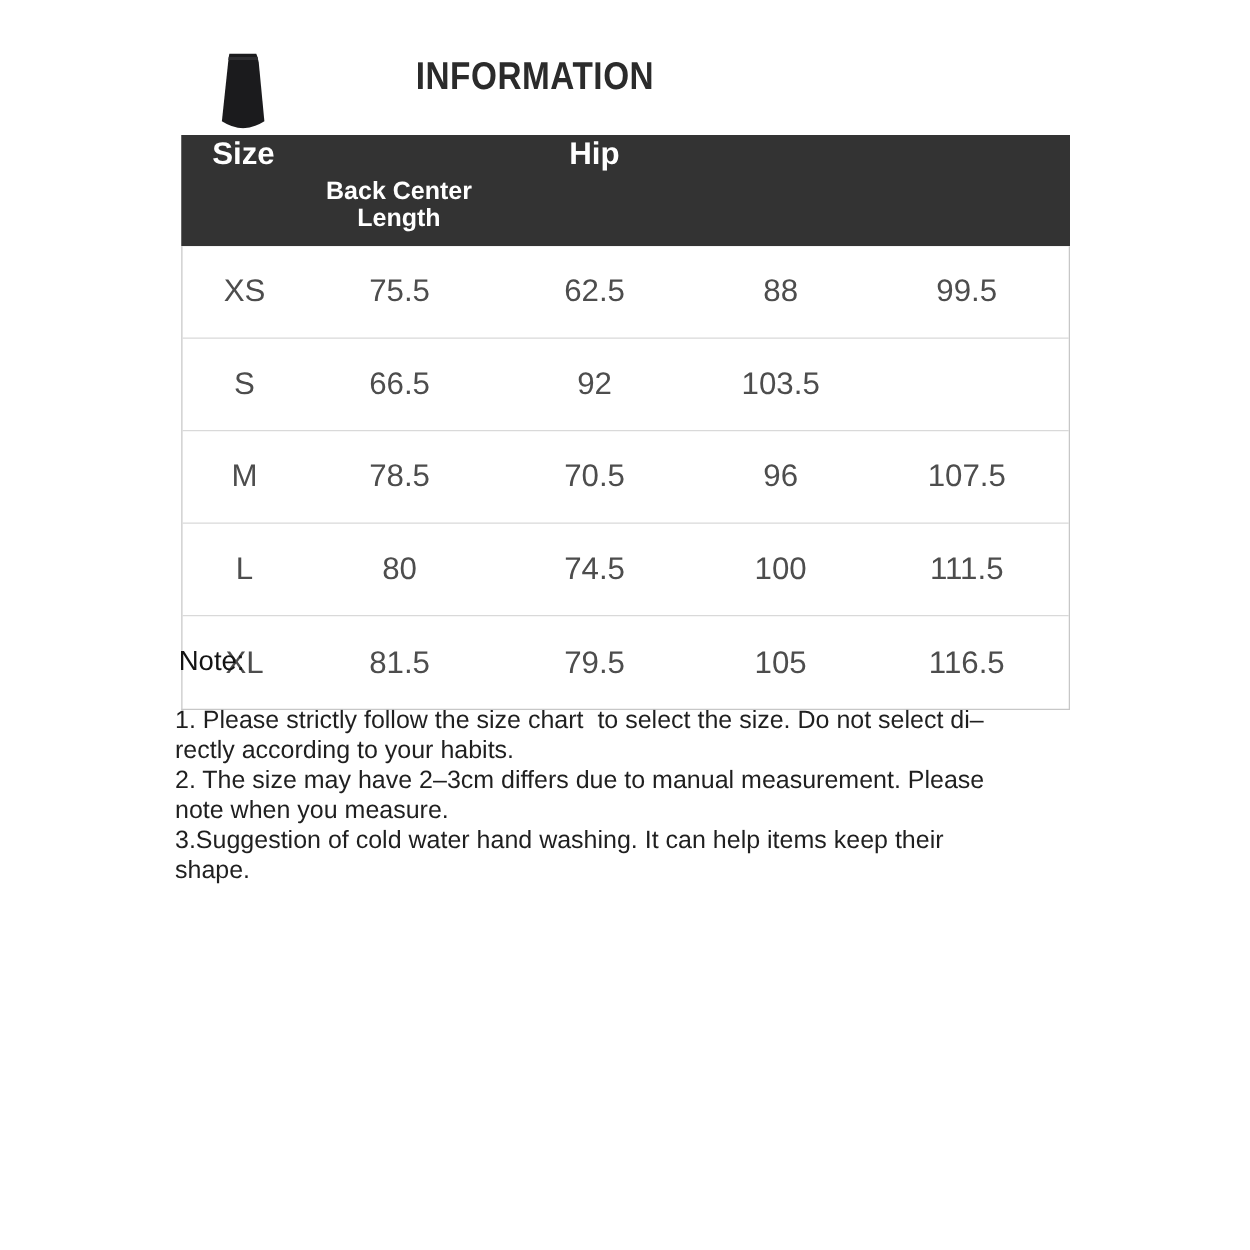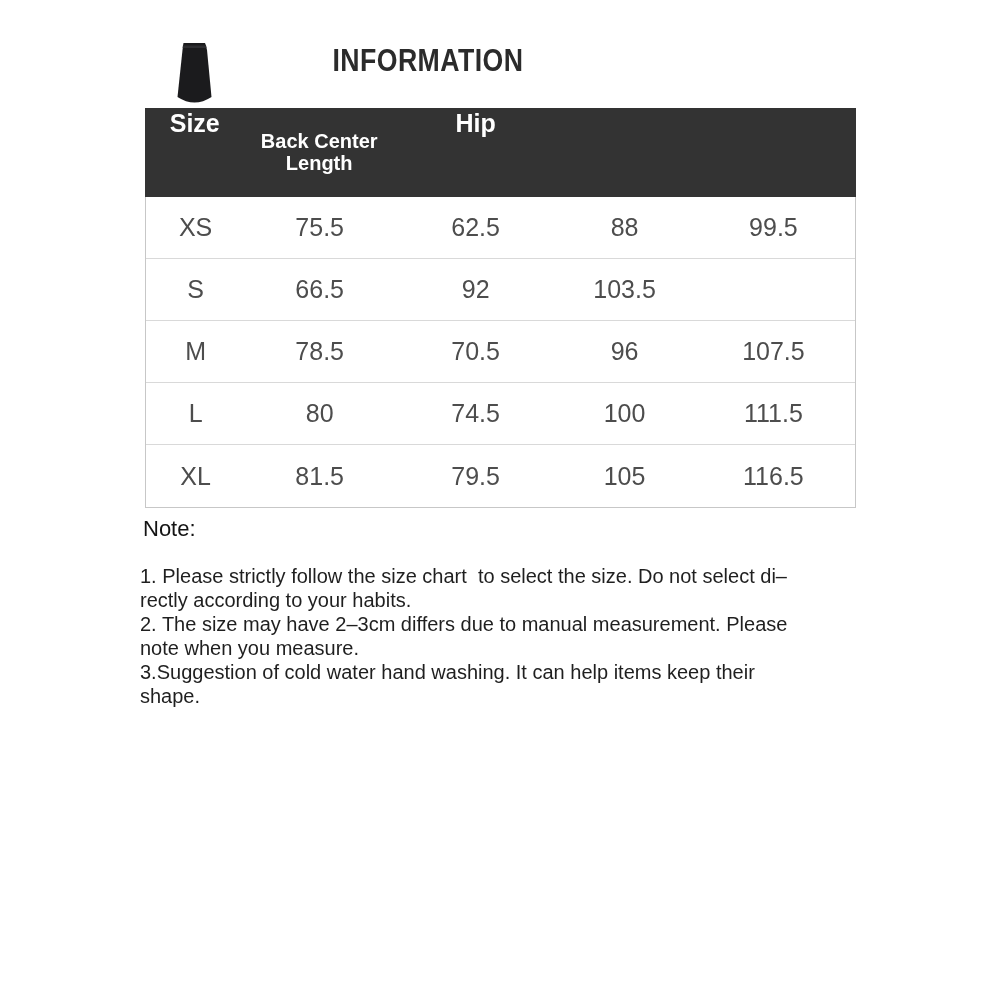--- a/index.html
+++ b/index.html
@@ -34,30 +34,30 @@
     color: #ffffff;
   }
   .hcell {
     text-align: center;
     padding-top: 2px;
     font-weight: bold;
     font-size: 25px;
     line-height: 27px;
     white-space: pre-line;
   }
-  .hcell.hcell-small { font-size: 20px; line-height: 22px; padding-top: 22px; }
+  .hcell.hcell-small { font-size: 20px; line-height: 22px; padding-top: 34px; }
   .tbody {
     background: #ffffff;
     border: 1px solid #c7c7c7;
     border-top: none;
   }
   .trow {
     display: grid;
     grid-template-columns: 14% 21% 23% 19% 23%;
-    height: 62px;
+    height: 74px;
     align-items: center;
     border-bottom: 1px solid #d9d9d9;
   }
   .trow:last-child { border-bottom: none; }
   .tcell {
     text-align: center;
     font-size: 25px;
     color: #4d4d4d;
   }
 

